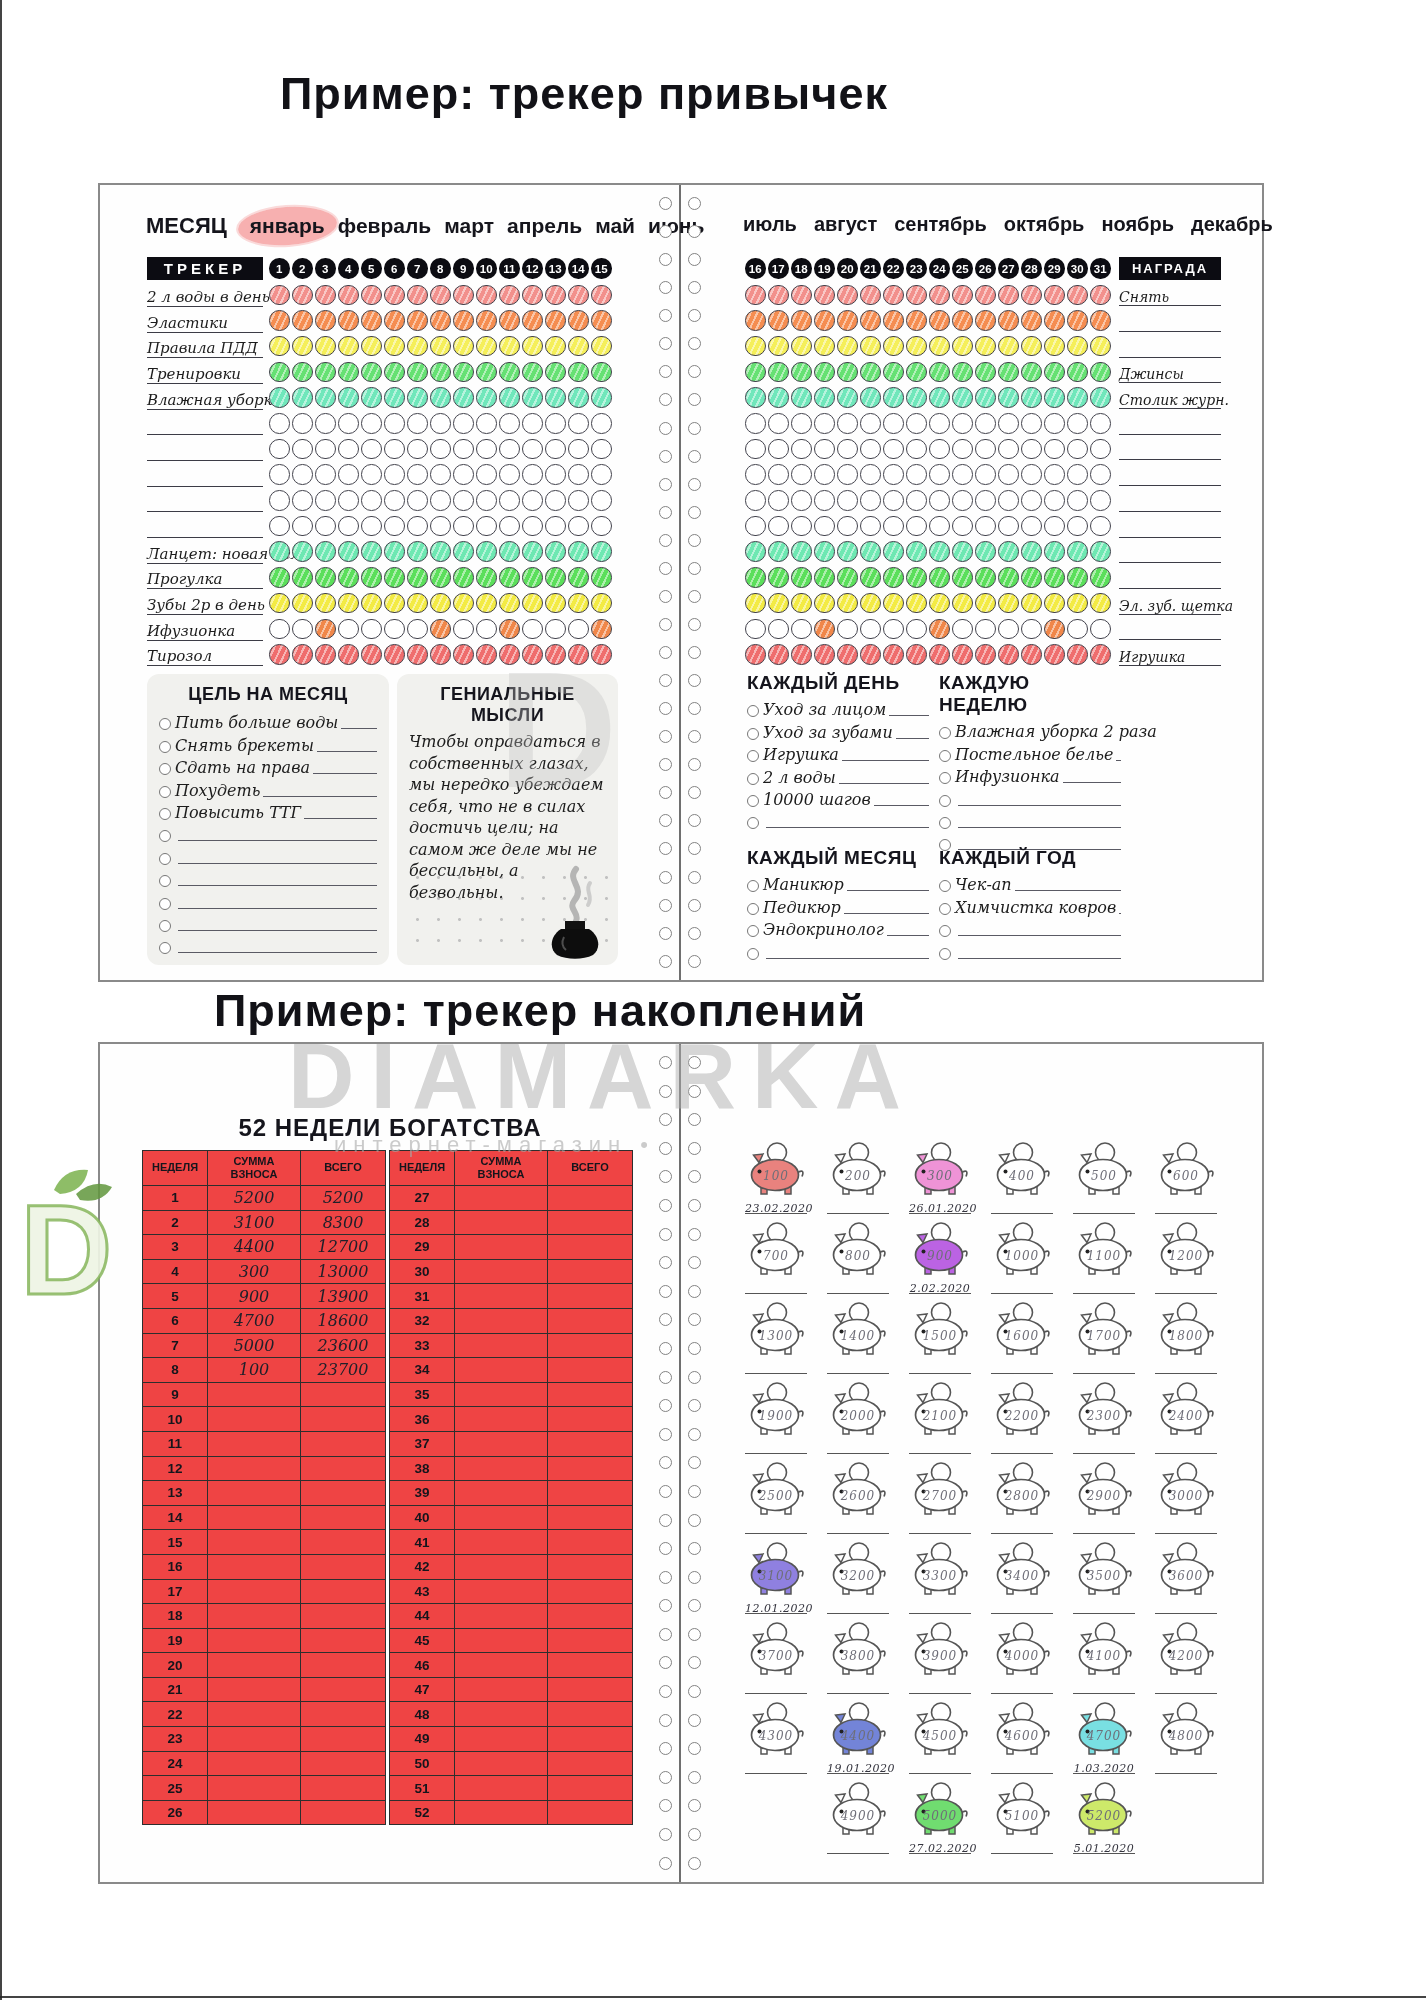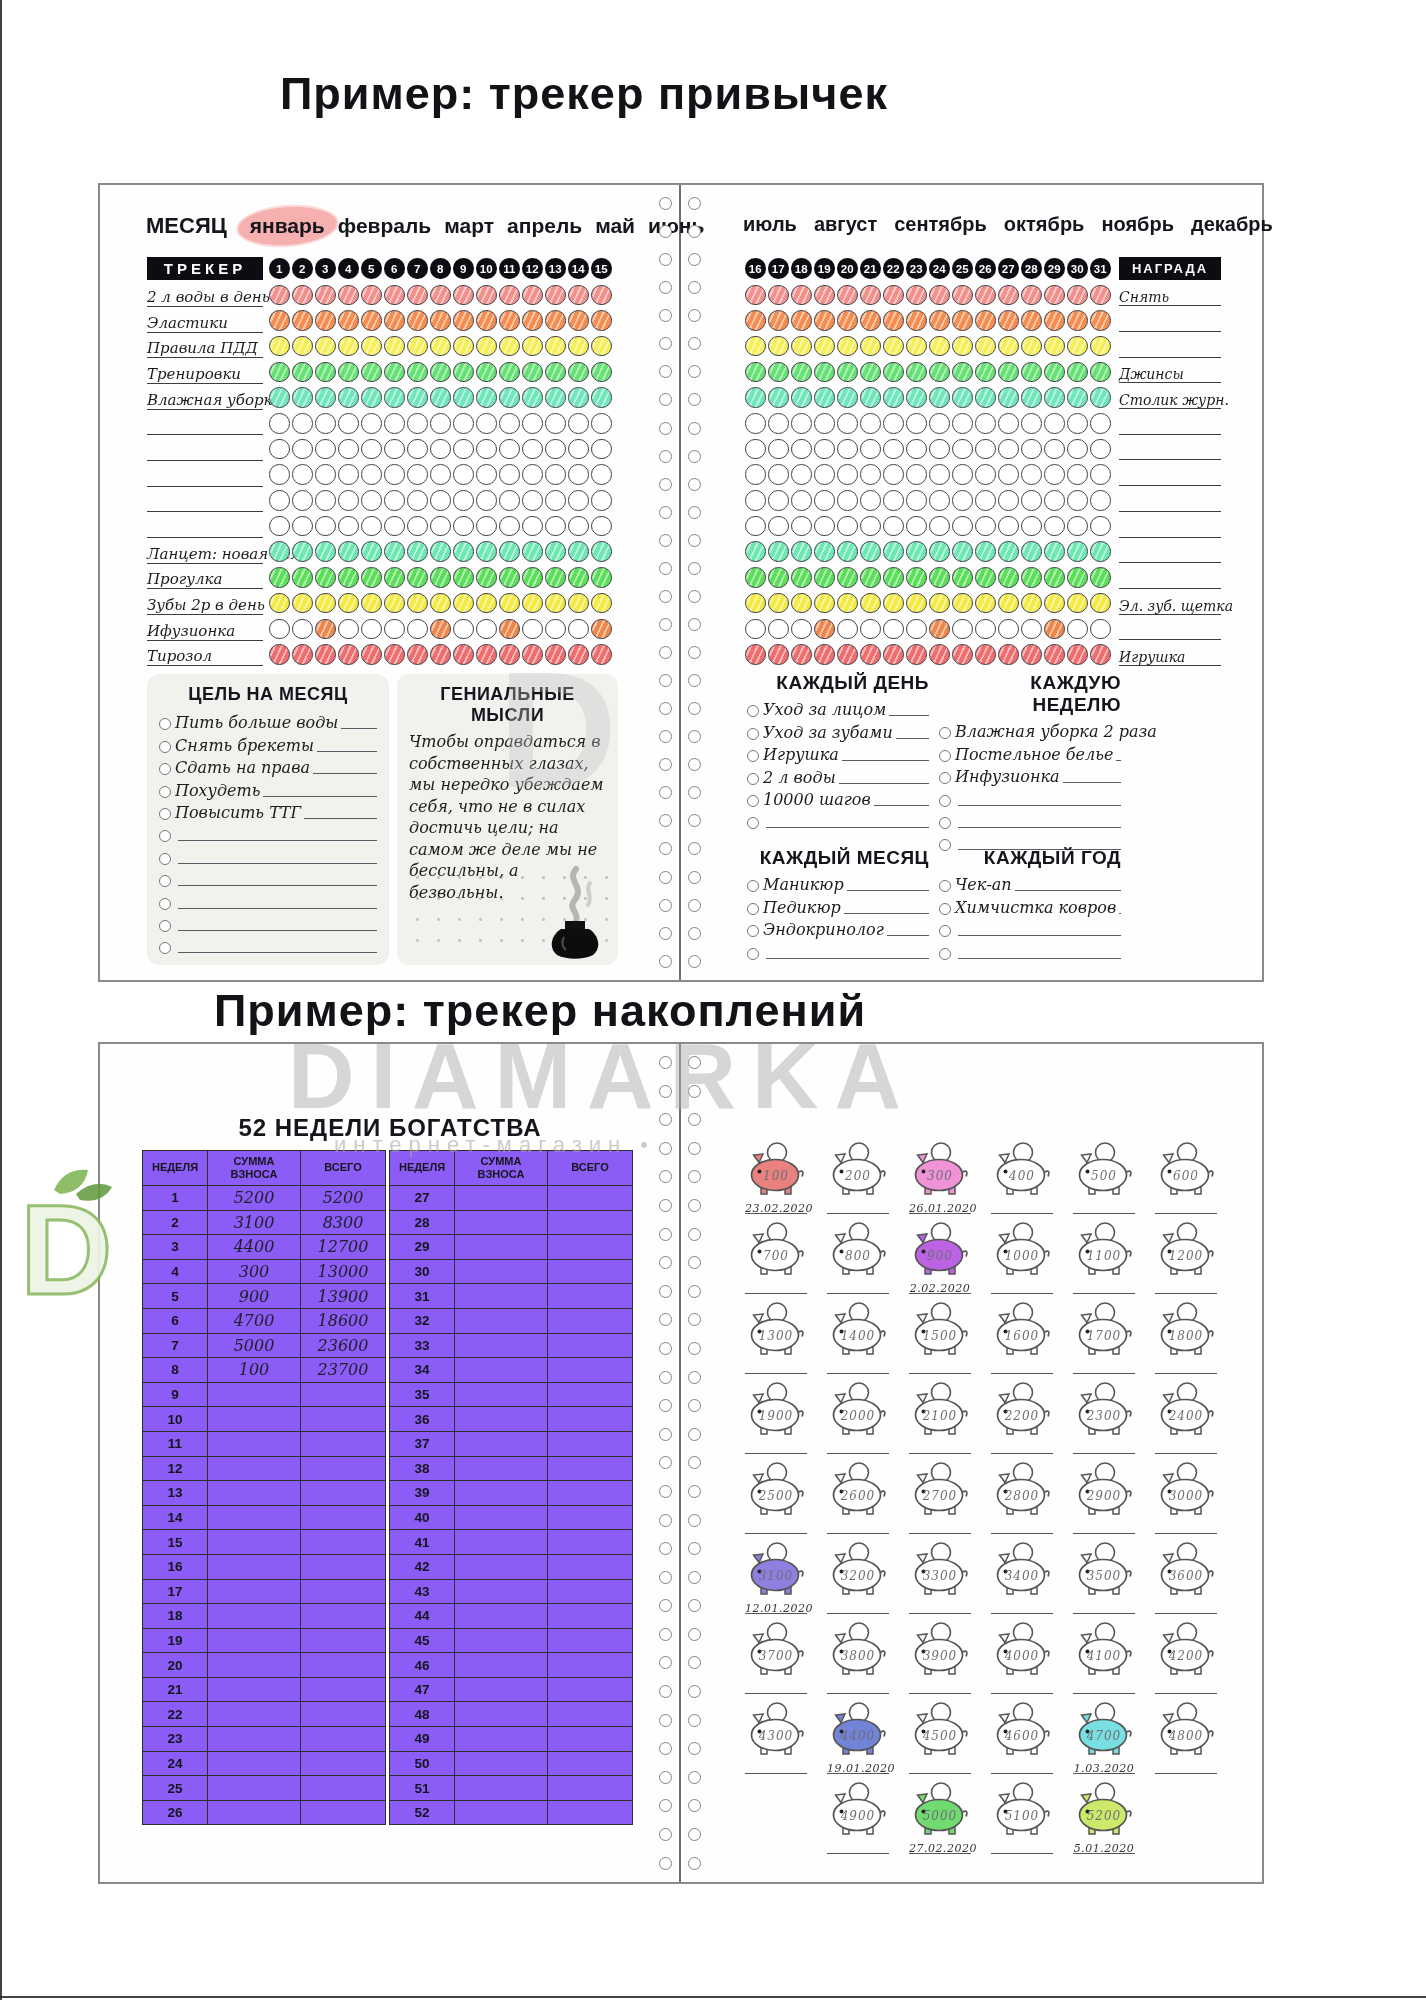--- a/index.html
+++ b/index.html
@@ -65,26 +65,26 @@
   #thoughts-box::after{content:"";position:absolute;left:10px;right:10px;bottom:6px;height:92px;
       background-image:radial-gradient(circle,#b9b9b9 1.2px,rgba(0,0,0,0) 1.7px);background-size:21px 21px;opacity:.85;}
   #ink-svg{position:absolute;right:8px;bottom:6px;z-index:3;}
 
   
   .plain-sec{position:absolute;width:182px;z-index:2;}
   #daily-box{left:66px;top:487px;}
   #weekly-box{left:258px;top:487px;}
   #monthly-box{left:66px;top:662px;}
   #yearly-box{left:258px;top:662px;}
-  .plain-sec .sec-title{text-align:right;font-size:19px;margin-bottom:3px;}
+  .plain-sec .sec-title{text-align:left;font-size:19px;margin-bottom:3px;}
 
   
   #savings-title{position:absolute;left:20px;top:70px;width:540px;text-align:center;
       font-size:24px;font-weight:bold;letter-spacing:1px;z-index:2;}
-  table.wk{position:absolute;top:106px;border-collapse:collapse;z-index:2;background:#8b5cf6;}
+  table.wk{position:absolute;top:106px;border-collapse:collapse;z-index:2;background:#ef4444;}
   #tableA{left:42px;} #tableB{left:289px;}
   table.wk th,table.wk td{border:1.6px solid #2e2e2e;padding:0;}
   table.wk th{width:60px;height:34px;font-size:11px;font-weight:bold;line-height:1.2;text-align:center;padding:0 2px;}
   table.wk th:nth-child(2){width:88px;} table.wk th:nth-child(3){width:80px;}
   table.wk td{height:23.6px;text-align:center;}
   td.wk-num{font-size:13.5px;font-weight:bold;}
   td.val{font-size:16px;font-family:"DejaVu Serif",serif;font-style:italic;color:#20202a;}
 
   
   #pig-grid{position:absolute;left:54px;top:98px;z-index:2;}

